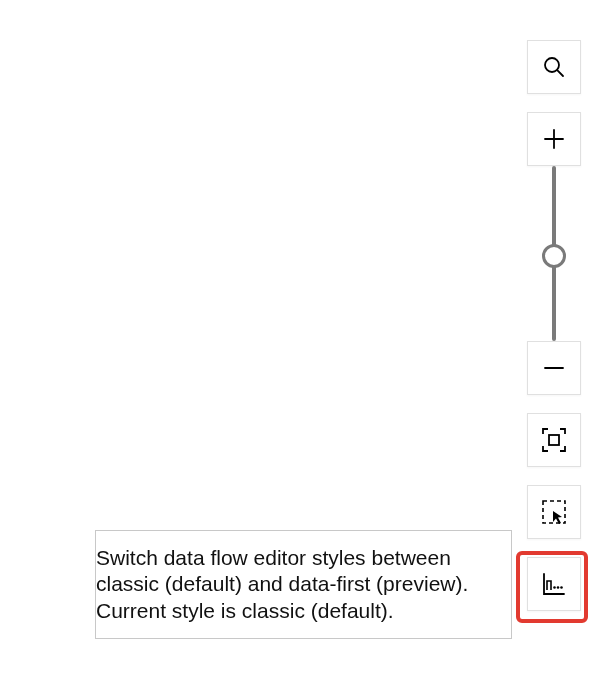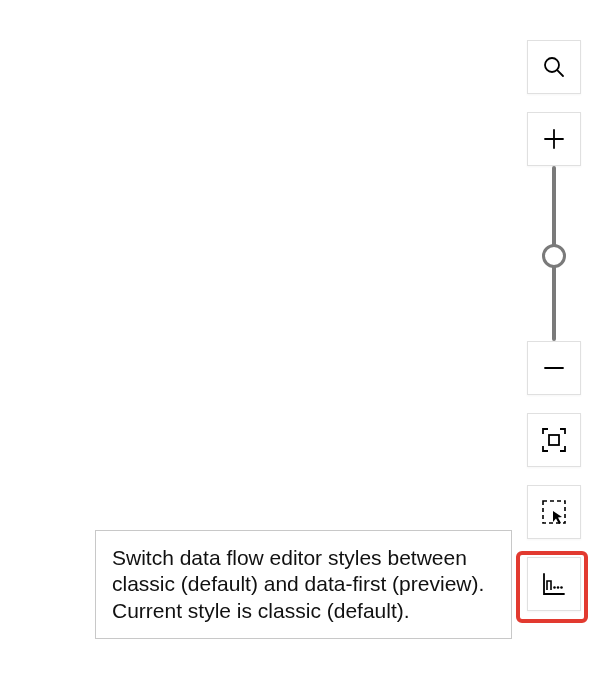--- a/index.html
+++ b/index.html
@@ -60,21 +60,21 @@
     .highlight-box {
       position: absolute;
       border: 4px solid #e23a30;
       border-radius: 6px;
       pointer-events: none;
     }
     .tooltip {
       position: absolute;
       background: #ffffff;
       border: 1px solid #c8c8c8;
-      padding: 14px 16px;
+      padding: 14px 0;
       font-size: 21px;
       line-height: 1.25;
       color: #111;
       max-width: 420px;
     }
   </style>
 </head>
 <body>
 
 <div class="toolbar">

